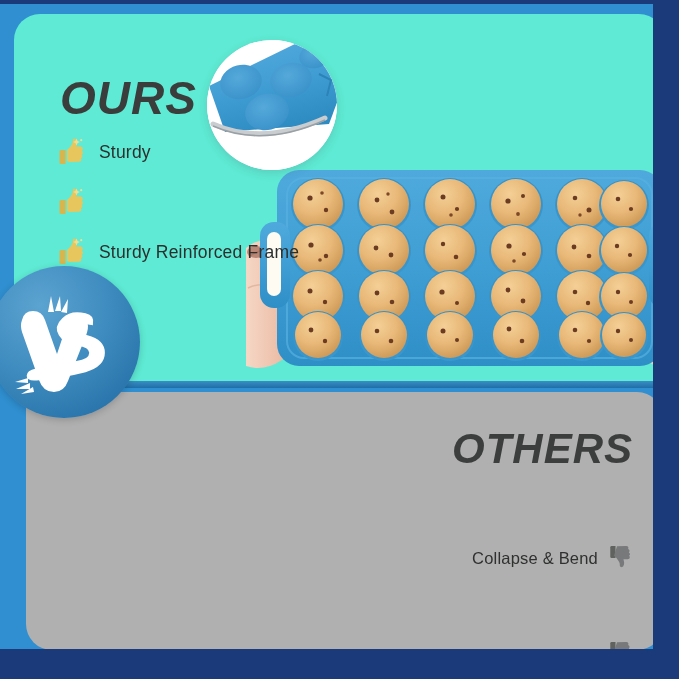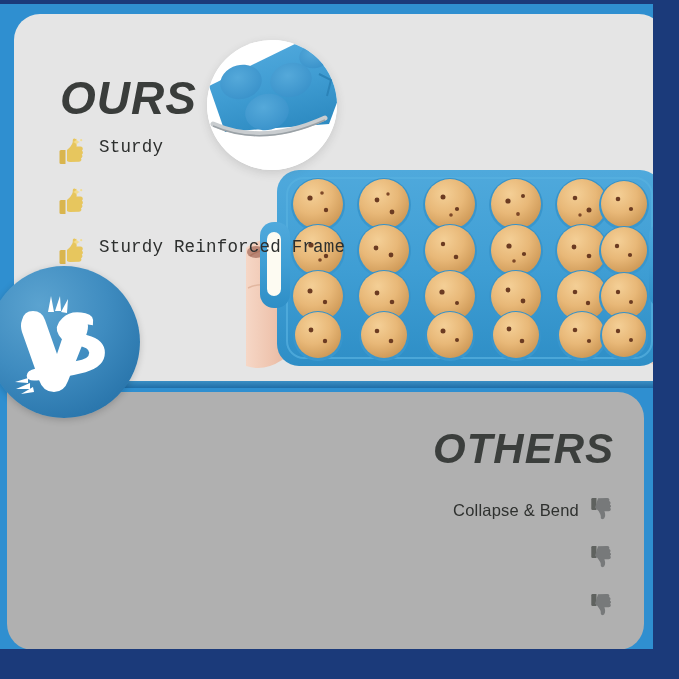--- a/index.html
+++ b/index.html
@@ -31,35 +31,35 @@
   }
   .navy-right-top {
     position: absolute; right: 0; top: 0; width: 8px; height: 380px;
     background: #1b3a7a; z-index: 29;
   }
 
   
   .panel-top {
     position: absolute;
     left: 14px; top: 14px; width: 651px; height: 371px;
-    background: #e5e5e5;
+    background: #5eead4;
     border-radius: 26px 26px 0 0;
     overflow: hidden;
     z-index: 5;
   }
   .divider-line {
     position: absolute; left: 14px; top: 381px; width: 651px; height: 7px;
     background: linear-gradient(180deg,#3a8ec4 0%,#1f6ea8 100%);
     z-index: 20;
   }
 
   
   .panel-bottom {
     position: absolute;
-    left: 7px; top: 392px; width: 637px; height: 258px;
+    left: 26px; top: 392px; width: 637px; height: 258px;
     background: #b0b0b0;
     border-radius: 0 26px 26px 26px;
     overflow: hidden;
     z-index: 6;
   }
 
   
   .heading {
     position: absolute;
     font-weight: bold; font-style: italic;
@@ -68,34 +68,34 @@
   }
   #ours-title { left: 46px; top: 57px; font-size: 46px; }
   #others-title { right: 30px; top: 33px; font-size: 42px; color: #3b3e3c; }
 
   
   .ours-list {
     position: absolute; left: 42px; top: 123px;
     display: flex; flex-direction: column; gap: 20px;
     z-index: 9;
   }
-  .ours-row { display: flex; gap: 15px; font-family: Liberation Mono, monospace; }
+  .ours-row { display: flex; align-items: center; gap: 15px; }
   .ours-row .label {
     font-size: 17.5px; color: #2d2f2e; letter-spacing: .2px;
   }
   .thumb-up { width: 28px; height: 30px; position: relative; flex: 0 0 28px; }
 
   
   .others-list {
     position: absolute; right: 28px; top: 105px;
     display: flex; flex-direction: column; gap: 22px;
     z-index: 9;
   }
   .others-row {
-    display: flex; align-items: center; justify-content: flex-end; gap: 12px;
+    display: flex; align-items: center; justify-content: flex-end; gap: 12px; margin-top: 48px;
   }
   .others-row .label {
     font-size: 16.5px; color: #2f312f; letter-spacing: .2px;
   }
   .thumb-down { width: 25px; height: 26px; flex: 0 0 25px; }
 
   
   #vs-badge {
     position: absolute;
     left: -12px; top: 266px; width: 152px; height: 152px;

